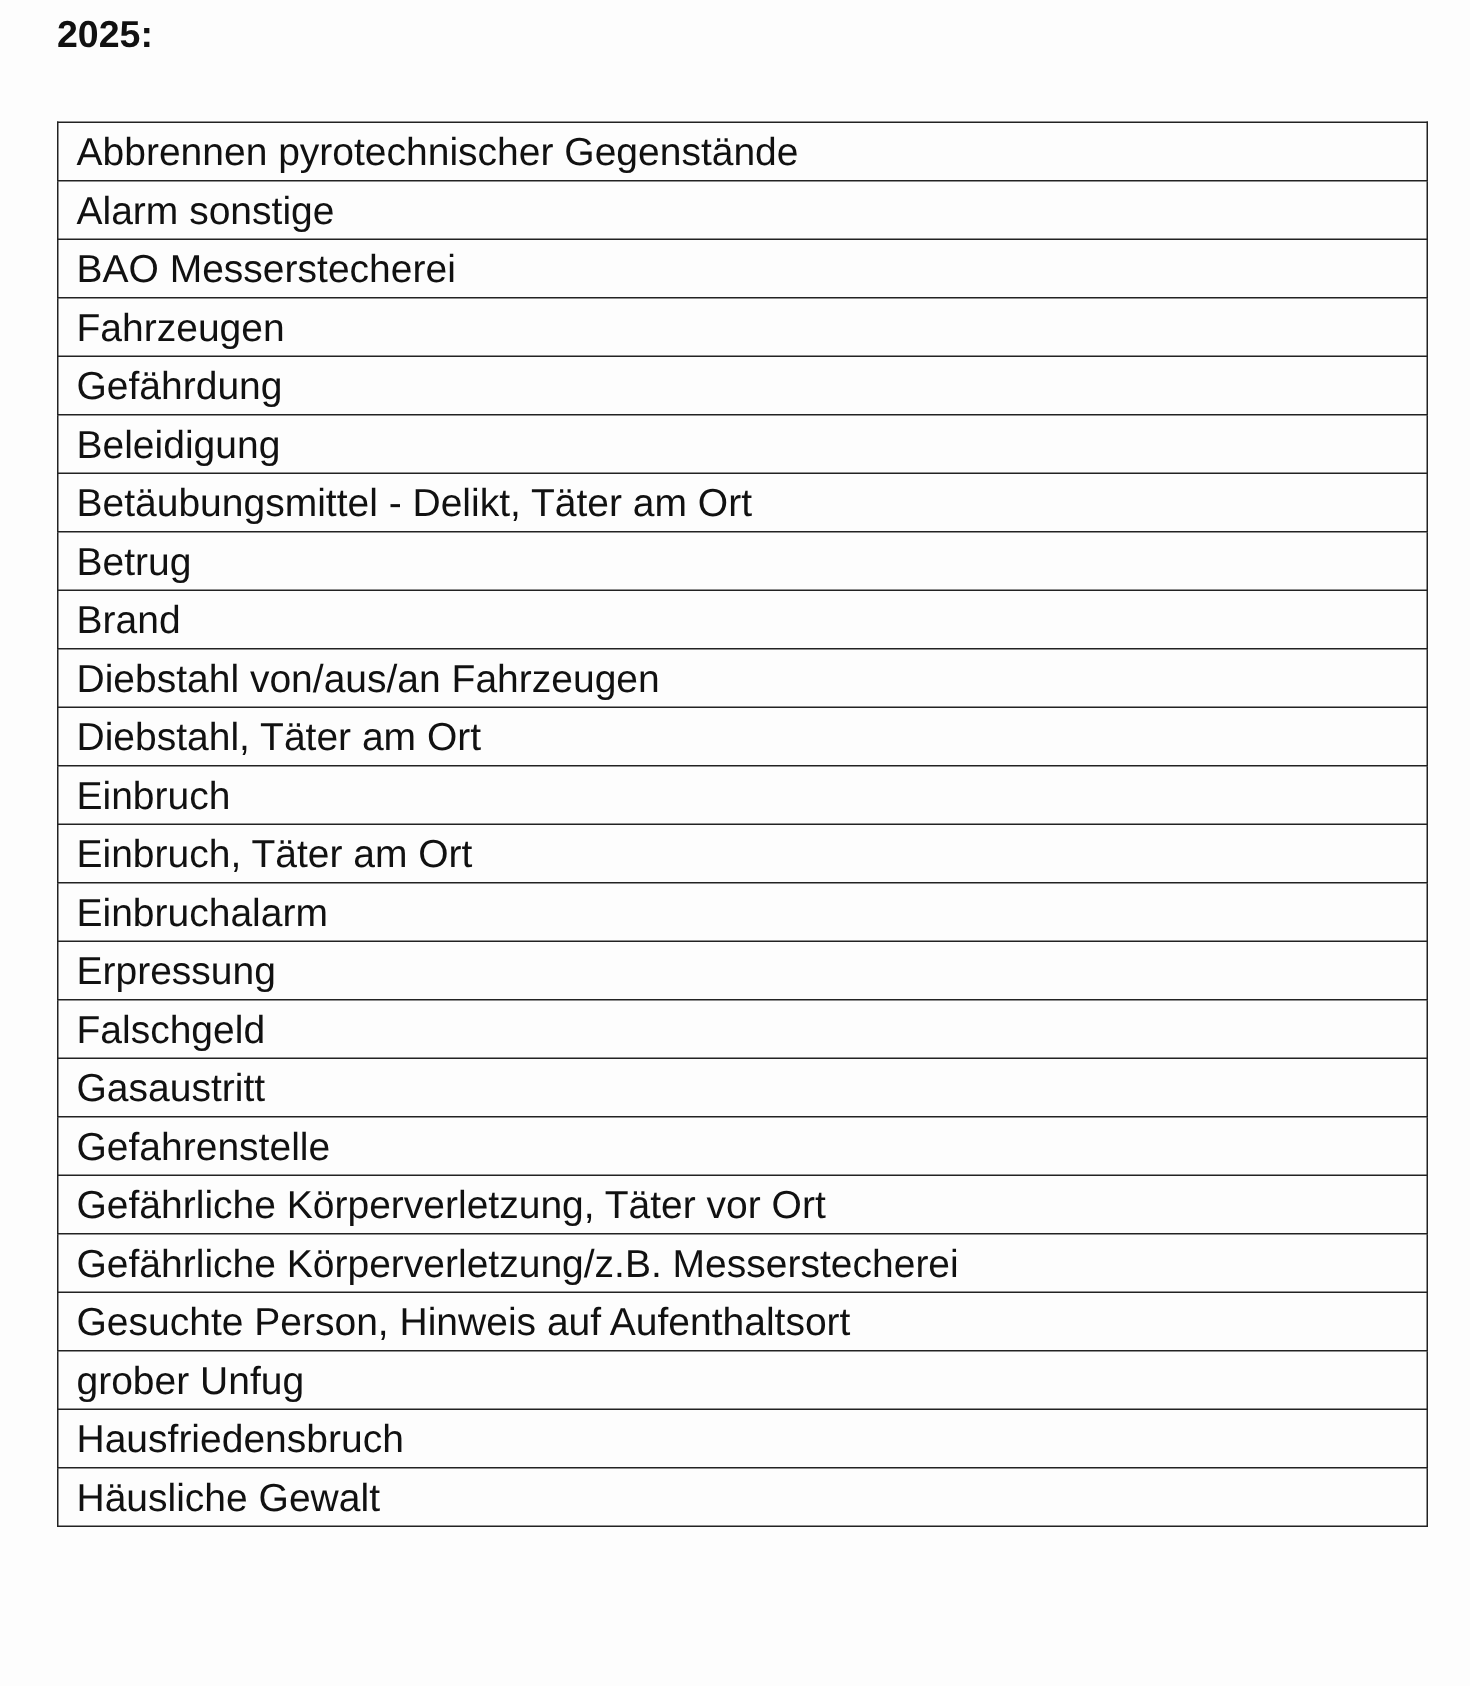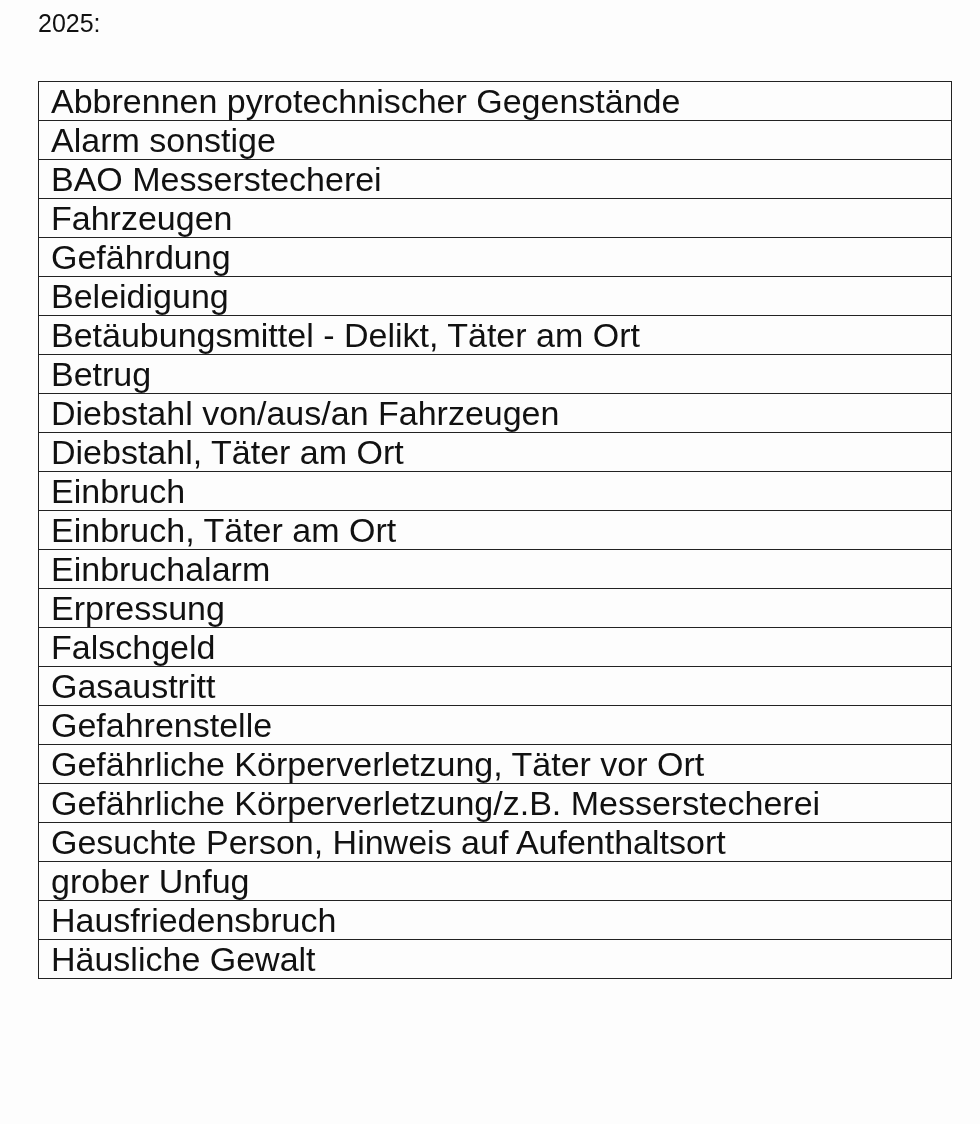--- a/index.html
+++ b/index.html
@@ -1,22 +1,22 @@
 <!DOCTYPE html>
 <html><head>
   <meta charset="utf-8">
   <style>
     html, body { margin: 0; padding: 0; background: #fdfdfd; }
     body { width: 980px; height: 1124px; overflow: hidden; position: relative;
            font-family: "Liberation Sans", sans-serif; color: #111; }
-    .year { position: absolute; left: 38px; top: 9px; font-size: 25px; font-weight: normal; }
+    .year { position: absolute; left: 38px; top: 9px; font-size: 25px; font-weight: bold; }
     table { position: absolute; left: 38px; top: 81px; width: 914px;
             border-collapse: collapse; }
     td { border: 1.5px solid #222; height: 38px; padding: 0 0 0 12px;
-         font-size: 34px; line-height: 38px; white-space: nowrap; }
+         font-size: 26px; line-height: 38px; white-space: nowrap; }
   </style>
 </head>
 <body>
 
 <div class="year">2025:</div>
 <table>
   <tbody id="tbody">
       <tr>
         <td>Abbrennen pyrotechnischer Gegenstände</td>
       </tr>
@@ -33,20 +33,23 @@
         <td>Gefährdung</td>
       </tr>
       <tr>
         <td>Beleidigung</td>
       </tr>
       <tr>
         <td>Betäubungsmittel - Delikt, Täter am Ort</td>
       </tr>
       <tr>
         <td>Betrug</td>
+      </tr>
+      <tr>
+        <td>Brand</td>
       </tr>
       <tr>
         <td>Diebstahl von/aus/an Fahrzeugen</td>
       </tr>
       <tr>
         <td>Diebstahl, Täter am Ort</td>
       </tr>
       <tr>
         <td>Einbruch</td>
       </tr>

